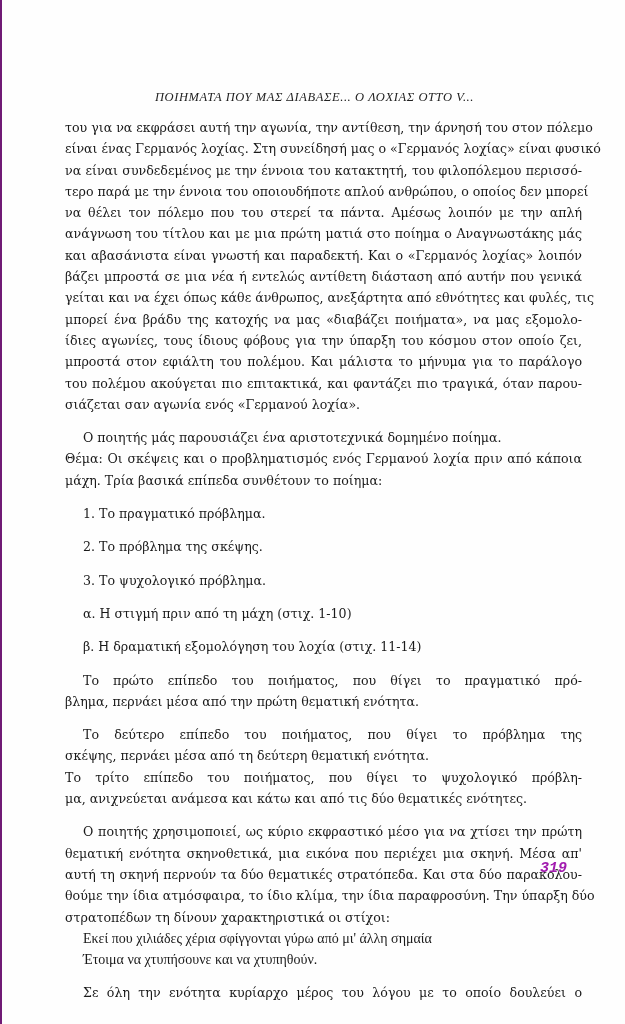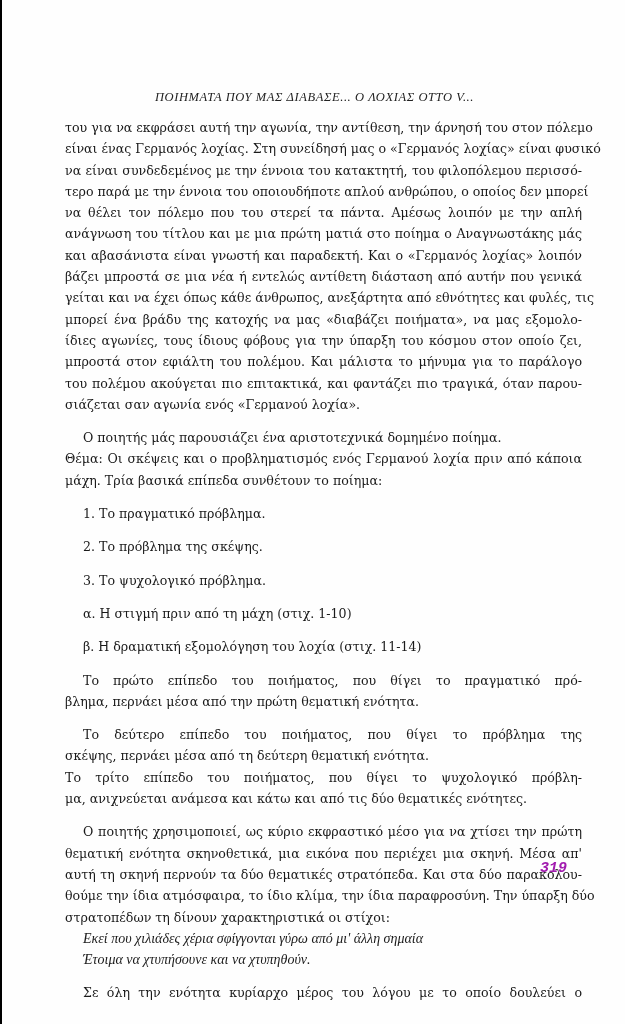--- a/index.html
+++ b/index.html
@@ -1,27 +1,27 @@
 <!DOCTYPE html>
 <html><head>
 <meta charset="utf-8">
 <style>
   html, body { margin: 0; padding: 0; background: #ffffff; }
   body { width: 625px; height: 1024px; position: relative; overflow: hidden;
          font-family: "DejaVu Serif", serif; color: #1a1a1a; }
   .page { position: absolute; left: 0; top: 0; width: 625px; height: 1024px; background: #fefefe;
-          border-left: 2px solid #000000; box-sizing: border-box; }
+          border-left: 2px solid #701a75; box-sizing: border-box; }
   .running-head { position: absolute; top: 90px; left: 0; width: 625px; text-align: center;
           font-family: "Liberation Serif", serif; font-style: italic; font-size: 12.5px;
           letter-spacing: 0.6px; color: #222; }
   .body { position: absolute; left: 63px; top: 117px; width: 517px; font-size: 12.6px; line-height: 21.3px; }
   .line { white-space: nowrap; display: block; text-align: justify; text-align-last: justify; height: 21.3px; }
   .line.last { text-align-last: left; }
   .indent { padding-left: 18px; margin-top: 12px; }
-  .verse { font-family: "Liberation Serif", serif; font-style: italic; font-size: 14px; padding-left: 18px; }
+  .verse { font-family: "Liberation Serif", serif; font-size: 14px; padding-left: 18px; }
   .folio { position: absolute; left: 538px; top: 860px; font-family: Liberation Mono, monospace;
            font-style: italic; font-weight: bold; font-size: 15px; color: #a21caf; }
 </style>
 </head>
 <body>
 
 <div class="page">
   <div class="running-head">ΠΟΙΗΜΑΤΑ ΠΟΥ ΜΑΣ ΔΙΑΒΑΣΕ... Ο ΛΟΧΙΑΣ ΟΤΤΟ V...</div>
   <div class="body" id="body">
       <span class="line">του για να εκφράσει αυτή την αγωνία, την αντίθεση, την άρνησή του στον πόλεμο</span>

